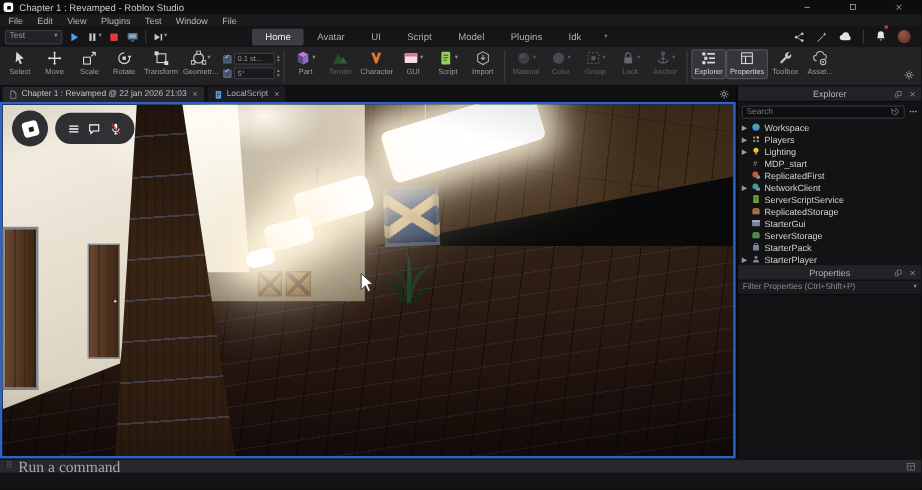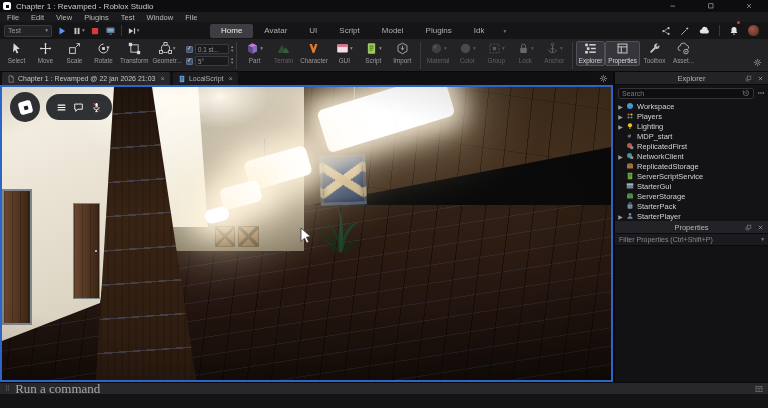--- a/index.html
+++ b/index.html
@@ -763,38 +763,38 @@
           <span class="tico" data-icon="networkclient">
             <svg viewBox="0 0 16 16">
               <circle cx="7" cy="7" r="5" fill="#3a9e98"></circle>
               <rect x="8.5" y="8.5" width="6" height="5.5" rx="1" fill="#8f8f97"></rect>
             </svg>
           </span>
           <span>NetworkClient</span>
         </div>
       <div class="trow">
           <span class="arr none">▶</span>
+          <span class="tico" data-icon="serverscript">
+            <svg viewBox="0 0 16 16">
+              <rect x="3.5" y="1.5" width="9" height="13" rx="1.2" fill="#6fae3e"></rect>
+              <path d="M5.5 5h5M5.5 7.5h5M5.5 10h3.5" stroke="#2c4a12" stroke-width="1"></path>
+            </svg>
+          </span>
+          <span>ServerScriptService</span>
+        </div>
+      <div class="trow">
+          <span class="arr none">▶</span>
           <span class="tico" data-icon="replicatedstorage">
             <svg viewBox="0 0 16 16">
               <path d="M2 5.5h12V13H2z" fill="#a8713d"></path>
               <path d="M2 5.5L4 3h8l2 2.5z" fill="#c08a4f"></path>
               <path d="M6.5 5.5h3v2h-3z" fill="#7d5329"></path>
             </svg>
           </span>
           <span>ReplicatedStorage</span>
-        </div>
-      <div class="trow">
-          <span class="arr none">▶</span>
-          <span class="tico" data-icon="serverscript">
-            <svg viewBox="0 0 16 16">
-              <rect x="3.5" y="1.5" width="9" height="13" rx="1.2" fill="#6fae3e"></rect>
-              <path d="M5.5 5h5M5.5 7.5h5M5.5 10h3.5" stroke="#2c4a12" stroke-width="1"></path>
-            </svg>
-          </span>
-          <span>ServerScriptService</span>
         </div>
       <div class="trow">
           <span class="arr none">▶</span>
           <span class="tico" data-icon="startergui">
             <svg viewBox="0 0 16 16">
               <rect x="1.5" y="3" width="13" height="10" rx="1" fill="#75869c"></rect>
               <rect x="1.5" y="3" width="13" height="3" fill="#a2b2c2"></rect>
             </svg>
           </span>
           <span>StarterGui</span>

